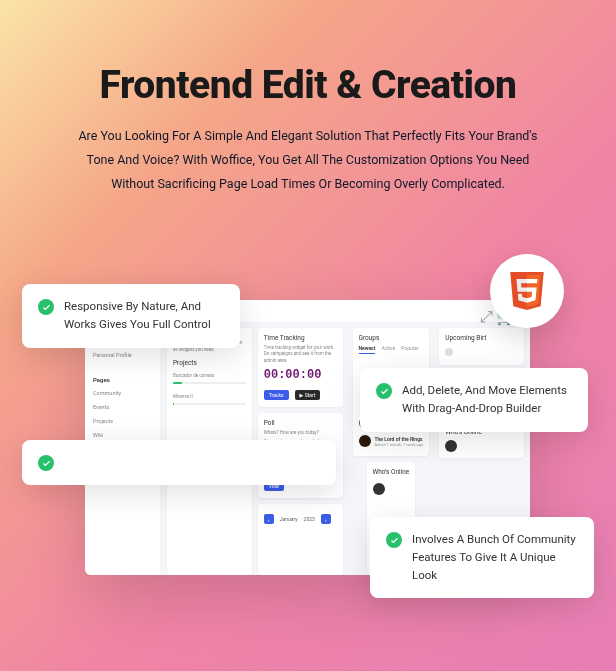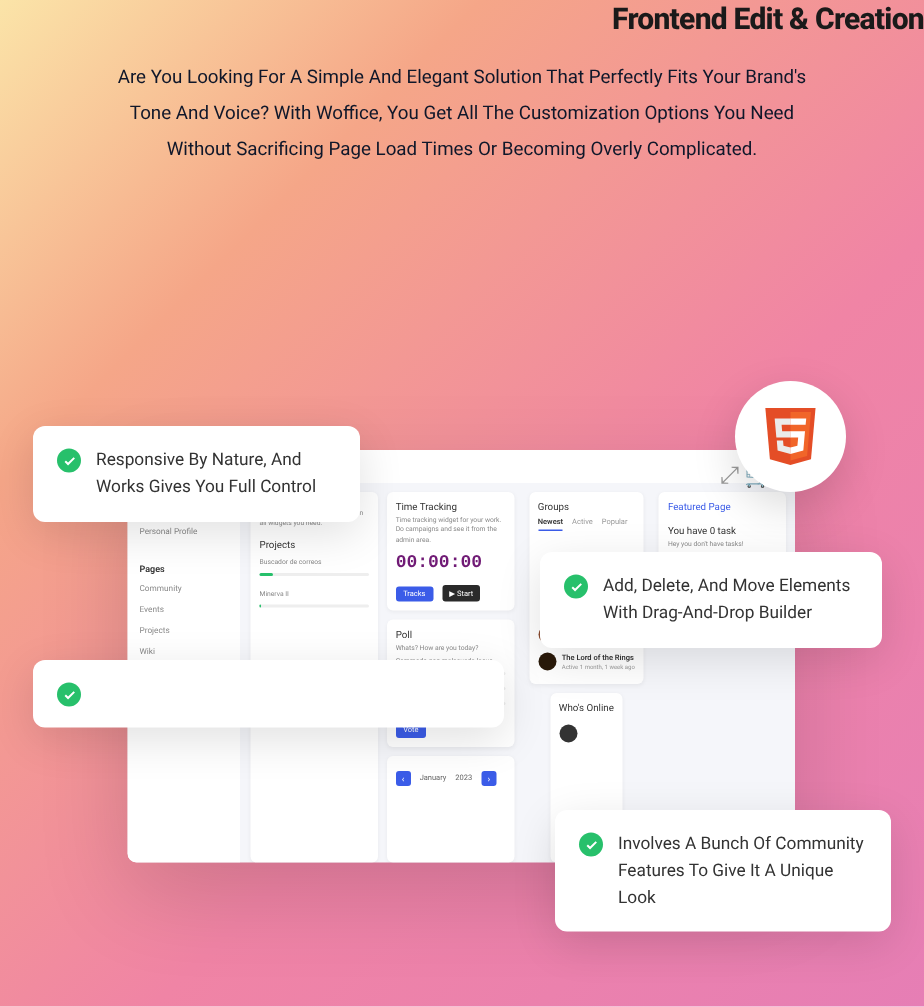--- a/index.html
+++ b/index.html
@@ -5,24 +5,25 @@
     * { margin: 0; padding: 0; box-sizing: border-box; }
     body {
       font-family: -apple-system, BlinkMacSystemFont, 'Segoe UI', Roboto, sans-serif;
       width: 616px;
       height: 671px;
       background: linear-gradient(135deg, #fbe4a8 0%, #f5a688 25%, #f084a5 60%, #e67eb5 100%);
       position: relative;
       overflow: hidden;
     }
     .hero-title {
-      text-align: right;
-      font-size: 20px;
+      text-align: center;
+      font-size: 39px;
       font-weight: 800;
       color: #1a1a1a;
+      padding-top: 62px;
       letter-spacing: -0.5px;
     }
     .hero-desc {
       text-align: center;
       font-size: 12.5px;
       color: #0f172a;
       line-height: 1.9;
       padding: 16px 72px 0;
     }
     .app-preview {
@@ -190,21 +191,21 @@
       padding: 14px 16px;
       box-shadow: 0 8px 30px rgba(0,0,0,0.12);
       display: flex;
       align-items: flex-start;
       gap: 10px;
       z-index: 5;
     }
     .callout-1 { left: 22px; top: 284px; width: 218px; }
     .callout-2 { left: 22px; top: 440px; width: 314px; }
     .callout-3 { left: 360px; top: 368px; width: 228px; }
-    .callout-4 { left: 370px; top: 540px; width: 224px; }
+    .callout-4 { left: 370px; top: 517px; width: 224px; }
     .check-icon {
       width: 16px;
       height: 16px;
       background: #27c06b;
       border-radius: 50%;
       display: flex;
       align-items: center;
       justify-content: center;
       flex-shrink: 0;
       margin-top: 1px;
@@ -313,20 +314,26 @@
       </div>
       <div class="widget" style="flex:1;">
         <div class="widget-title">Who's Online</div>
         <div class="group-item" style="margin-top:4px;">
           <div class="avatar" style="background:#333;"></div>
         </div>
       </div>
     </div>
     <div style="display:flex;flex-direction:column;gap:6px;grid-row:span 3;">
       <div class="widget">
+        <div class="widget-title">Upcoming Birt</div>
+        <div class="group-item" style="margin-top:3px;">
+          <div class="avatar" style="width:8px;height:8px;"></div>
+        </div>
+      </div>
+      <div class="widget">
         <div class="widget-title" style="color:#3b5ce8;">Featured Page</div>
         <div class="widget-title" style="margin-top:8px;">You have 0 task</div>
         <div class="widget-text">Hey you don't have tasks!</div>
       </div>
       <div class="widget">
         <div class="widget-title">Who's Online</div>
         <div class="avatar" style="margin-top:4px;background:#333;"></div>
       </div>
     </div>
   </div>

